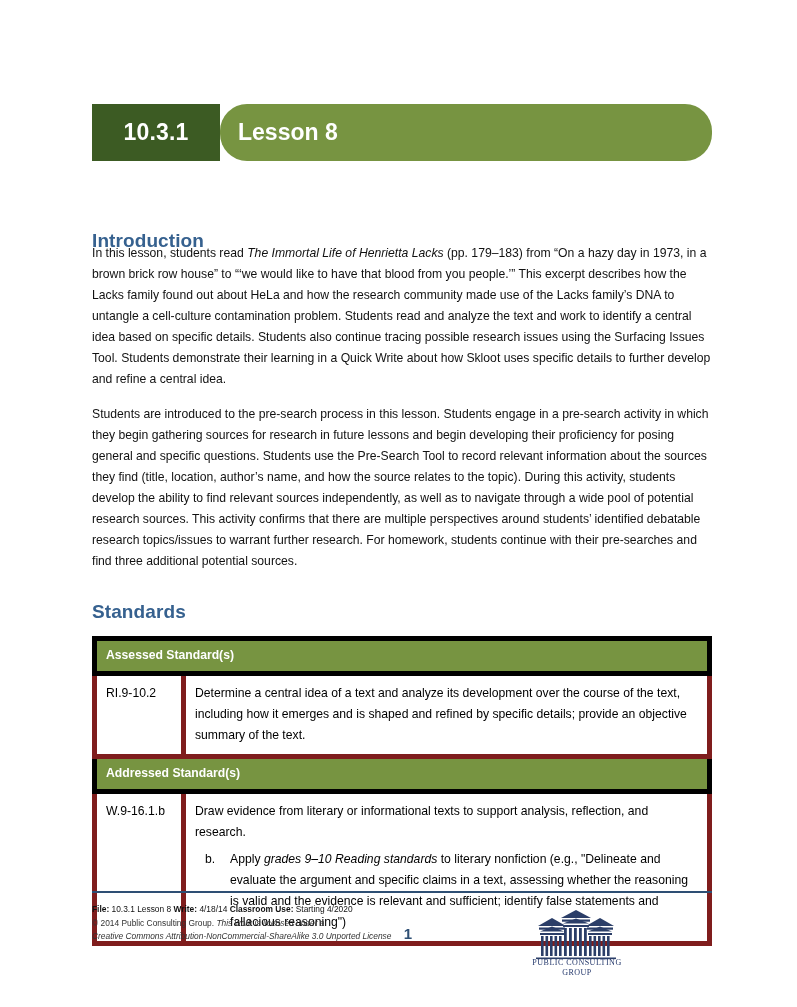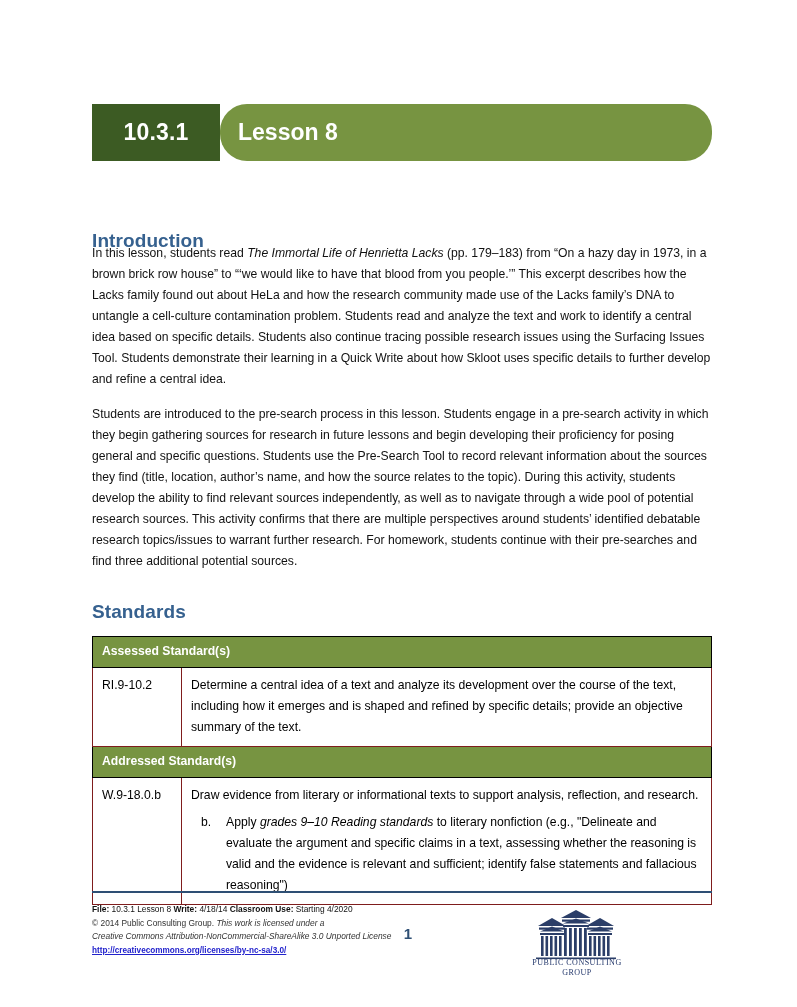--- a/index.html
+++ b/index.html
@@ -110,21 +110,21 @@
   .std-table {
     position: absolute;
     left: 92px;
     top: 636px;
     width: 620px;
     border-collapse: collapse;
     table-layout: fixed;
     font-size: 12.2px;
   }
   .std-table td, .std-table th {
-    border: 1px solid #7f1d1d;
+    border: 5px solid #7f1d1d;
     vertical-align: top;
     padding: 7px 9px 8px 9px;
     line-height: 1.72;
     font-weight: normal;
     text-align: left;
   }
   .std-table tr.header-row td {
     background: #779441;
     color: #ffffff;
     font-weight: bold;
@@ -247,40 +247,39 @@
         <td colspan="2">Assessed Standard(s)</td>
       </tr>
       <tr>
         <td>RI.9-10.2</td>
         <td>Determine a central idea of a text and analyze its development over the course of the text, including how it emerges and is shaped and refined by specific details; provide an objective summary of the text.</td>
       </tr>
       <tr class="header-row">
         <td colspan="2">Addressed Standard(s)</td>
       </tr>
       <tr>
-        <td>W.9-18.0.b</td>
+        <td>W.9-16.1.b</td>
         <td>
           <div class="cell-tight">Draw evidence from literary or informational texts to support analysis, reflection, and research.</div>
           <div class="sub-item">
             <span class="sub-marker">b.</span>
             <span class="sub-text"><span>Apply </span><i>grades 9–10 Reading standards</i><span> to literary nonfiction (e.g., "Delineate and evaluate the argument and specific claims in a text, assessing whether the reasoning is valid and the evidence is relevant and sufficient; identify false statements and fallacious reasoning")</span></span>
           </div>
         </td>
       </tr>
     </tbody>
   </table>
 
   <div class="footer-rule"></div>
   <div class="footer">
 
     <div class="footer-left">
       <div><b>File:</b><span> 10.3.1 Lesson 8 </span><b>Write:</b><span> 4/18/14 </span><b>Classroom Use:</b><span> Starting 4/2020</span></div>
       <div class="muted"><span>© 2014 Public Consulting Group. </span><span class="ital">This work is licensed under a</span></div>
       <div class="muted ital">Creative Commons Attribution-NonCommercial-ShareAlike 3.0 Unported License</div>
-      <div><a class="footer-link" href="#">http://creativecommons.org/licenses/by-nc-sa/3.0/</a></div>
     </div>
 
     <div class="page-num">1</div>
 
     <svg class="logo-pcg" viewBox="0 0 92 58">
       <g fill="#2b3e68">
         <polygon points="8,18 22,10 36,18"></polygon>
         <rect x="9" y="19.5" width="26" height="2.2"></rect>
         <polygon points="10,23.5 22,18.5 34,23.5"></polygon>
         <rect x="10" y="25" width="24" height="2"></rect>

